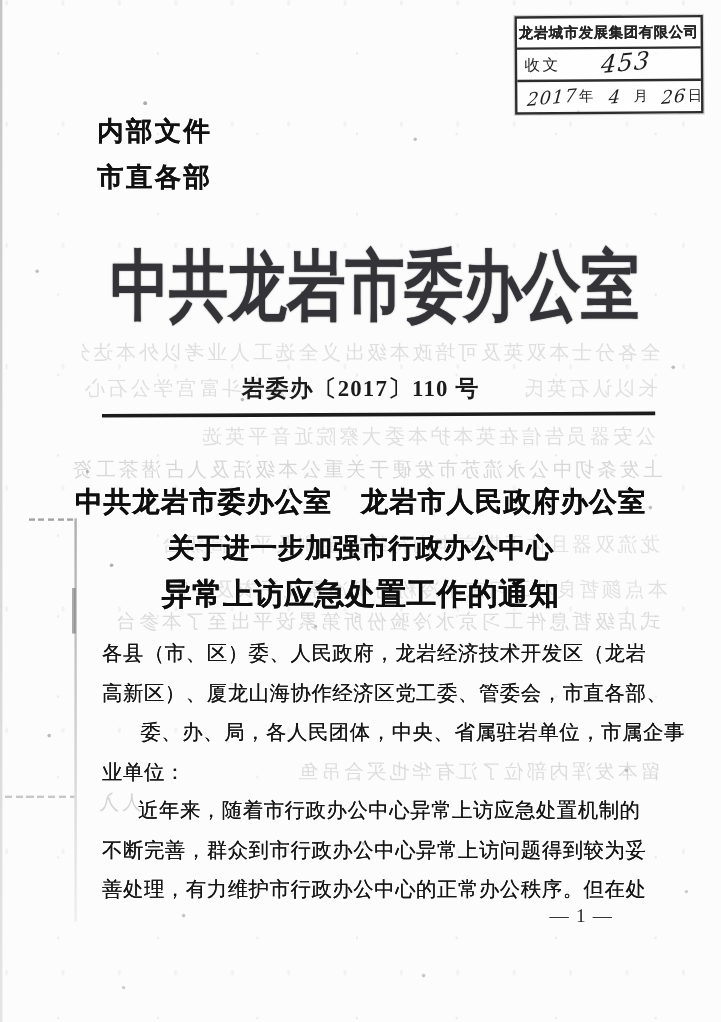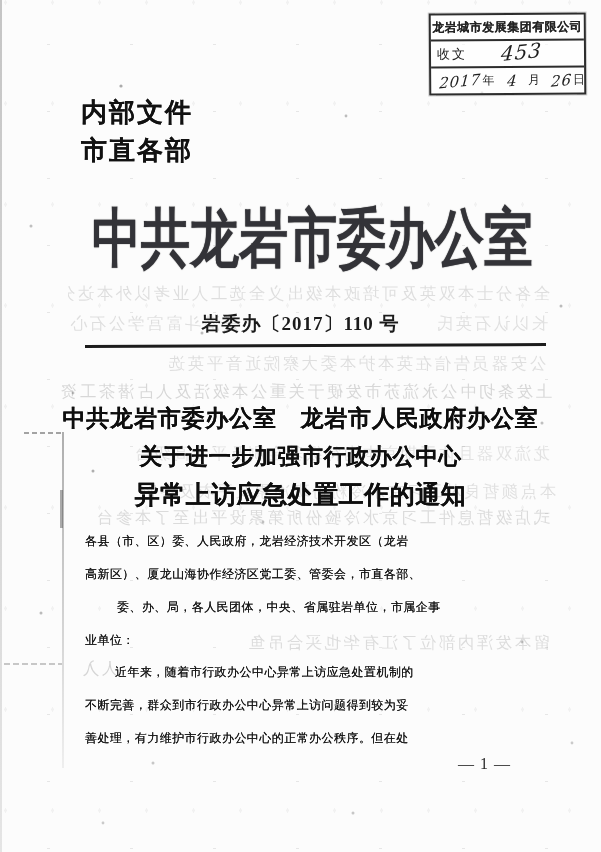--- a/index.html
+++ b/index.html
@@ -34,34 +34,34 @@
   .stamp-row:last-child{border-bottom:none;}
   .stamp-company{height:24px;justify-content:center;font-size:12px;font-weight:bold;letter-spacing:.5px;white-space:nowrap;color:#232323;text-shadow:0 0 .5px #333;}
   .stamp-receipt{height:25px;font-size:13px;color:#232323;}
   .stamp-receipt .lbl{margin-left:6px;letter-spacing:2px;}
   .hand{font-style:italic;display:inline-block;transform:rotate(-5deg) skewX(-10deg);color:#1e1e1e;font-family:"DejaVu Serif",serif;}
   .stamp-receipt .hand{font-size:20px;margin-left:34px;margin-top:-4px;letter-spacing:1px;}
   .stamp-date{height:25px;font-size:12px;color:#232323;}
   .stamp-date .hand{font-size:15px;letter-spacing:1px;}
   .stamp-date .p{margin:0 1px;}
   
-  .anno{left:81px;font-family:"Liberation Sans","DejaVu Sans",sans-serif;font-weight:bold;font-size:26px;letter-spacing:2px;color:#111;text-shadow:0 0 .5px #222;}
+  .anno{left:81px;font-family:"Liberation Sans","DejaVu Sans",sans-serif;font-weight:bold;font-size:22px;letter-spacing:2px;color:#111;text-shadow:0 0 .5px #222;}
   .anno1{top:95px;} .anno2{top:133px;}
   
   .masthead{left:92px;top:196px;width:440px;font-size:49px;font-weight:bold;letter-spacing:0px;color:#333338;
     transform:scaleY(1.3);transform-origin:top left;white-space:nowrap;text-shadow:0 0 1px rgba(40,40,40,.8);}
   .docnum{left:0;top:311px;width:601px;text-align:center;font-size:19px;font-weight:600;letter-spacing:1px;color:#1b1b1b;}
   .rule{left:85px;top:344px;width:461px;height:3px;background:#1c1c1c;transform:rotate(-.25deg);}
   
   .head{left:0;width:601px;text-align:center;font-weight:bold;color:#0e0e0e;text-shadow:0 0 .4px #111;white-space:nowrap;}
   .head1{top:403px;font-size:23px;letter-spacing:.8px;}
   .head2{top:441px;font-size:22.5px;letter-spacing:.5px;}
   .head3{top:478px;font-size:25px;letter-spacing:.5px;}
   
-  .bline{left:85px;font-size:12px;letter-spacing:.45px;color:#161616;white-space:nowrap;text-shadow:0 0 .35px #222;}
+  .bline{left:85px;font-size:17px;letter-spacing:.45px;color:#161616;white-space:nowrap;text-shadow:0 0 .35px #222;}
   .b1{top:533px;} .b2{top:566px;} .b3{top:599px;margin-left:32px;} .b4{top:632px;}
   .p1{top:664px;left:115px;} .p2{top:697px;} .p3{top:730px;}
   .pageno{left:458px;top:755px;font-size:16px;letter-spacing:1px;color:#2a2a2a;}
   
   .fold-v{left:62px;top:432px;width:1.5px;height:336px;background:linear-gradient(rgba(110,110,110,.55),rgba(140,140,140,.35) 60%,rgba(160,160,160,.15));}
   .fold-tick{left:60px;top:490px;width:3px;height:38px;background:rgba(70,70,70,.45);filter:blur(.4px);}
   .fold-h1{left:24px;top:432px;width:38px;height:1.5px;background:repeating-linear-gradient(90deg,rgba(90,90,90,.55) 0 5px,transparent 5px 8px);}
   .fold-h2{left:4px;top:663px;width:58px;height:1.5px;background:repeating-linear-gradient(90deg,rgba(120,120,120,.4) 0 6px,transparent 6px 9px);}
   
   .bleed{font-size:16.5px;letter-spacing:2.5px;color:#3c3c3c;white-space:nowrap;overflow:hidden;

